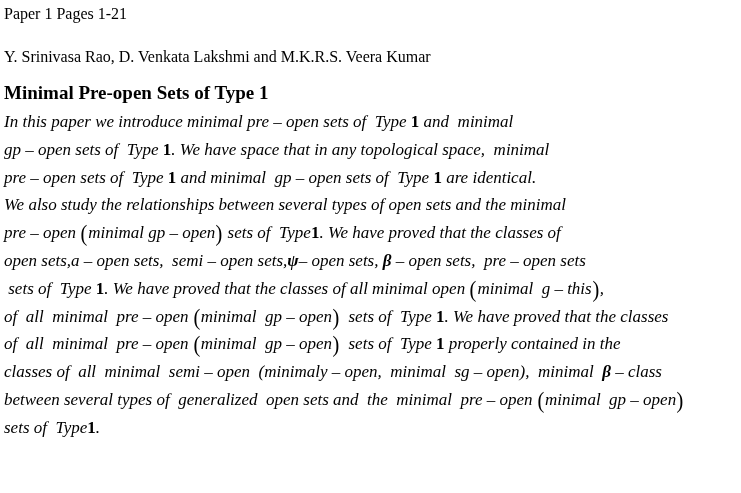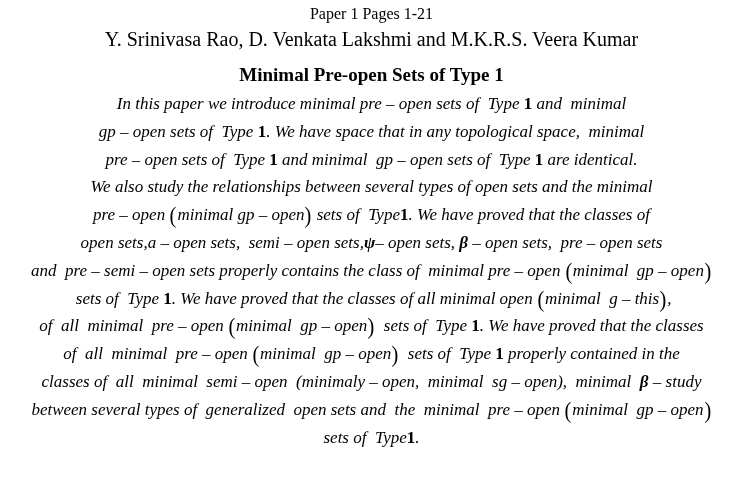--- a/index.html
+++ b/index.html
@@ -6,31 +6,30 @@
   .page {
     position: relative;
     width: 741px;
     height: 493px;
     background: #ffffff;
     color: #000000;
     font-family: "Liberation Serif", "DejaVu Serif", serif;
     box-sizing: border-box;
     padding: 3px 2px 0 4px;
     overflow: hidden;
-    text-align: center;
   }
   .paper-line {
     font-size: 16px;
     line-height: 22px;
     white-space: pre;
   }
   .authors-line {
-    font-size: 20px;
+    font-size: 16px;
     line-height: 22px;
-    margin-top: 3px;
+    margin-top: 21px;
     white-space: pre;
   }
   .paper-title {
     font-size: 19px;
     font-weight: bold;
     line-height: 24px;
     margin-top: 13px;
     white-space: pre;
   }
   .abstract {
@@ -63,21 +62,20 @@
   <div class="paper-line">Paper 1 Pages 1-21</div>
   <div class="authors-line">Y. Srinivasa Rao, D. Venkata Lakshmi and M.K.R.S. Veera Kumar</div>
   <div class="paper-title">Minimal Pre-open Sets of Type 1</div>
   <div class="abstract">
       <div class="abs-line"><span class="it">In this paper we introduce minimal pre – open sets of  Type </span><span class="b1">1</span><span class="it"> and  minimal</span></div>
       <div class="abs-line"><span class="it">gp – open sets of  Type </span><span class="b1">1</span><span class="it">. We have space that in any topological space,  minimal</span></div>
       <div class="abs-line"><span class="it">pre – open sets of  Type </span><span class="b1">1</span><span class="it"> and minimal  gp – open sets of  Type </span><span class="b1">1</span><span class="it"> are identical.</span></div>
       <div class="abs-line"><span class="it">We also study the relationships between several types of open sets and the minimal</span></div>
       <div class="abs-line"><span class="it">pre – open </span><span class="bp">(</span><span class="it">minimal gp – open</span><span class="bp">)</span><span class="it"> sets of  Type</span><span class="b1">1</span><span class="it">. We have proved that the classes of</span></div>
       <div class="abs-line"><span class="it">open sets,a – open sets,  semi – open sets,</span><span class="gk">ψ</span><span class="it">– open sets, </span><span class="gk">β</span><span class="it"> – open sets,  pre – open sets</span></div>
-      <div class="abs-line"><span class="it">and  pre – semi – open sets properly contains the class of  minimal pre – open </span><span class="bp">(</span><span class="it">minimal  gp – open</span><span class="bp">)</span></div>
       <div class="abs-line"><span class="it"> sets of  Type </span><span class="b1">1</span><span class="it">. We have proved that the classes of all minimal open </span><span class="bp">(</span><span class="it">minimal  g – this</span><span class="bp">)</span><span class="it">,</span></div>
       <div class="abs-line"><span class="it">of  all  minimal  pre – open </span><span class="bp">(</span><span class="it">minimal  gp – open</span><span class="bp">)</span><span class="it">  sets of  Type </span><span class="b1">1</span><span class="it">. We have proved that the classes</span></div>
       <div class="abs-line"><span class="it">of  all  minimal  pre – open </span><span class="bp">(</span><span class="it">minimal  gp – open</span><span class="bp">)</span><span class="it">  sets of  Type </span><span class="b1">1</span><span class="it"> properly contained in the</span></div>
-      <div class="abs-line"><span class="it">classes of  all  minimal  semi – open  (minimaly – open,  minimal  sg – open),  minimal  </span><span class="gk">β</span><span class="it"> – study</span></div>
+      <div class="abs-line"><span class="it">classes of  all  minimal  semi – open  (minimaly – open,  minimal  sg – open),  minimal  </span><span class="gk">β</span><span class="it"> – class</span></div>
       <div class="abs-line"><span class="it">between several types of  generalized  open sets and  the  minimal  pre – open </span><span class="bp">(</span><span class="it">minimal  gp – open</span><span class="bp">)</span></div>
       <div class="abs-line"><span class="it">sets of  Type</span><span class="b1">1</span><span class="it">.</span></div>
     </div>
 </div>
 
 </body></html>

